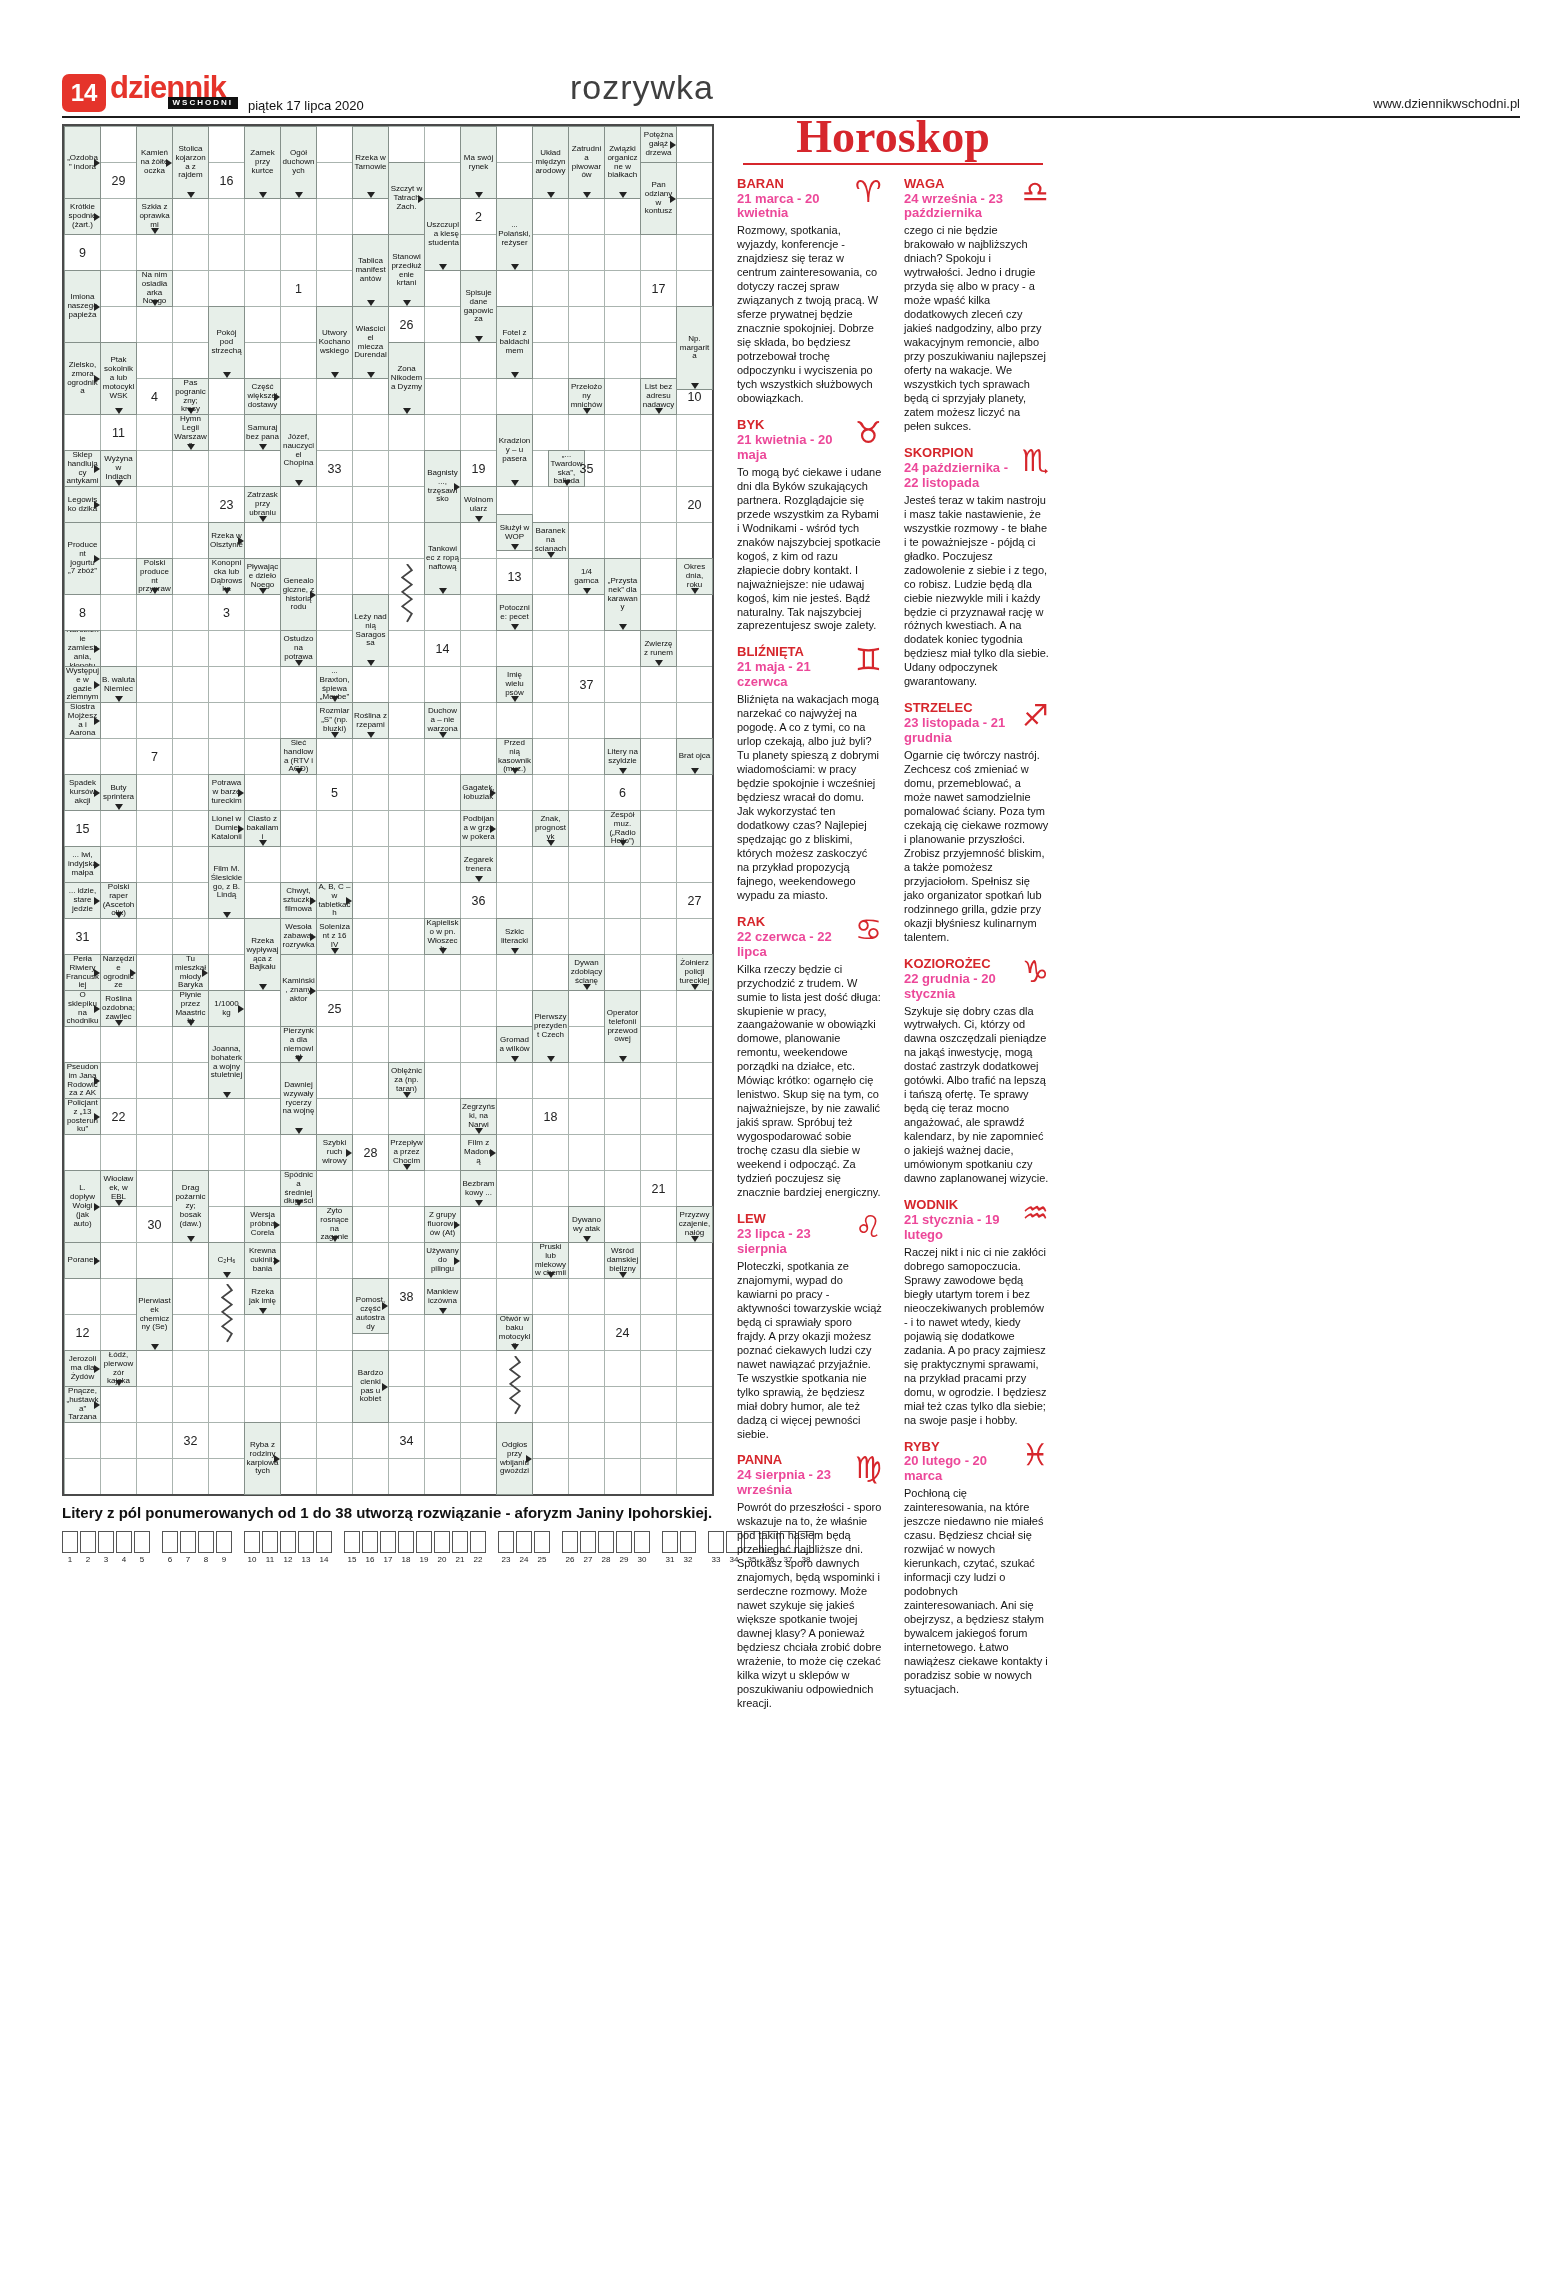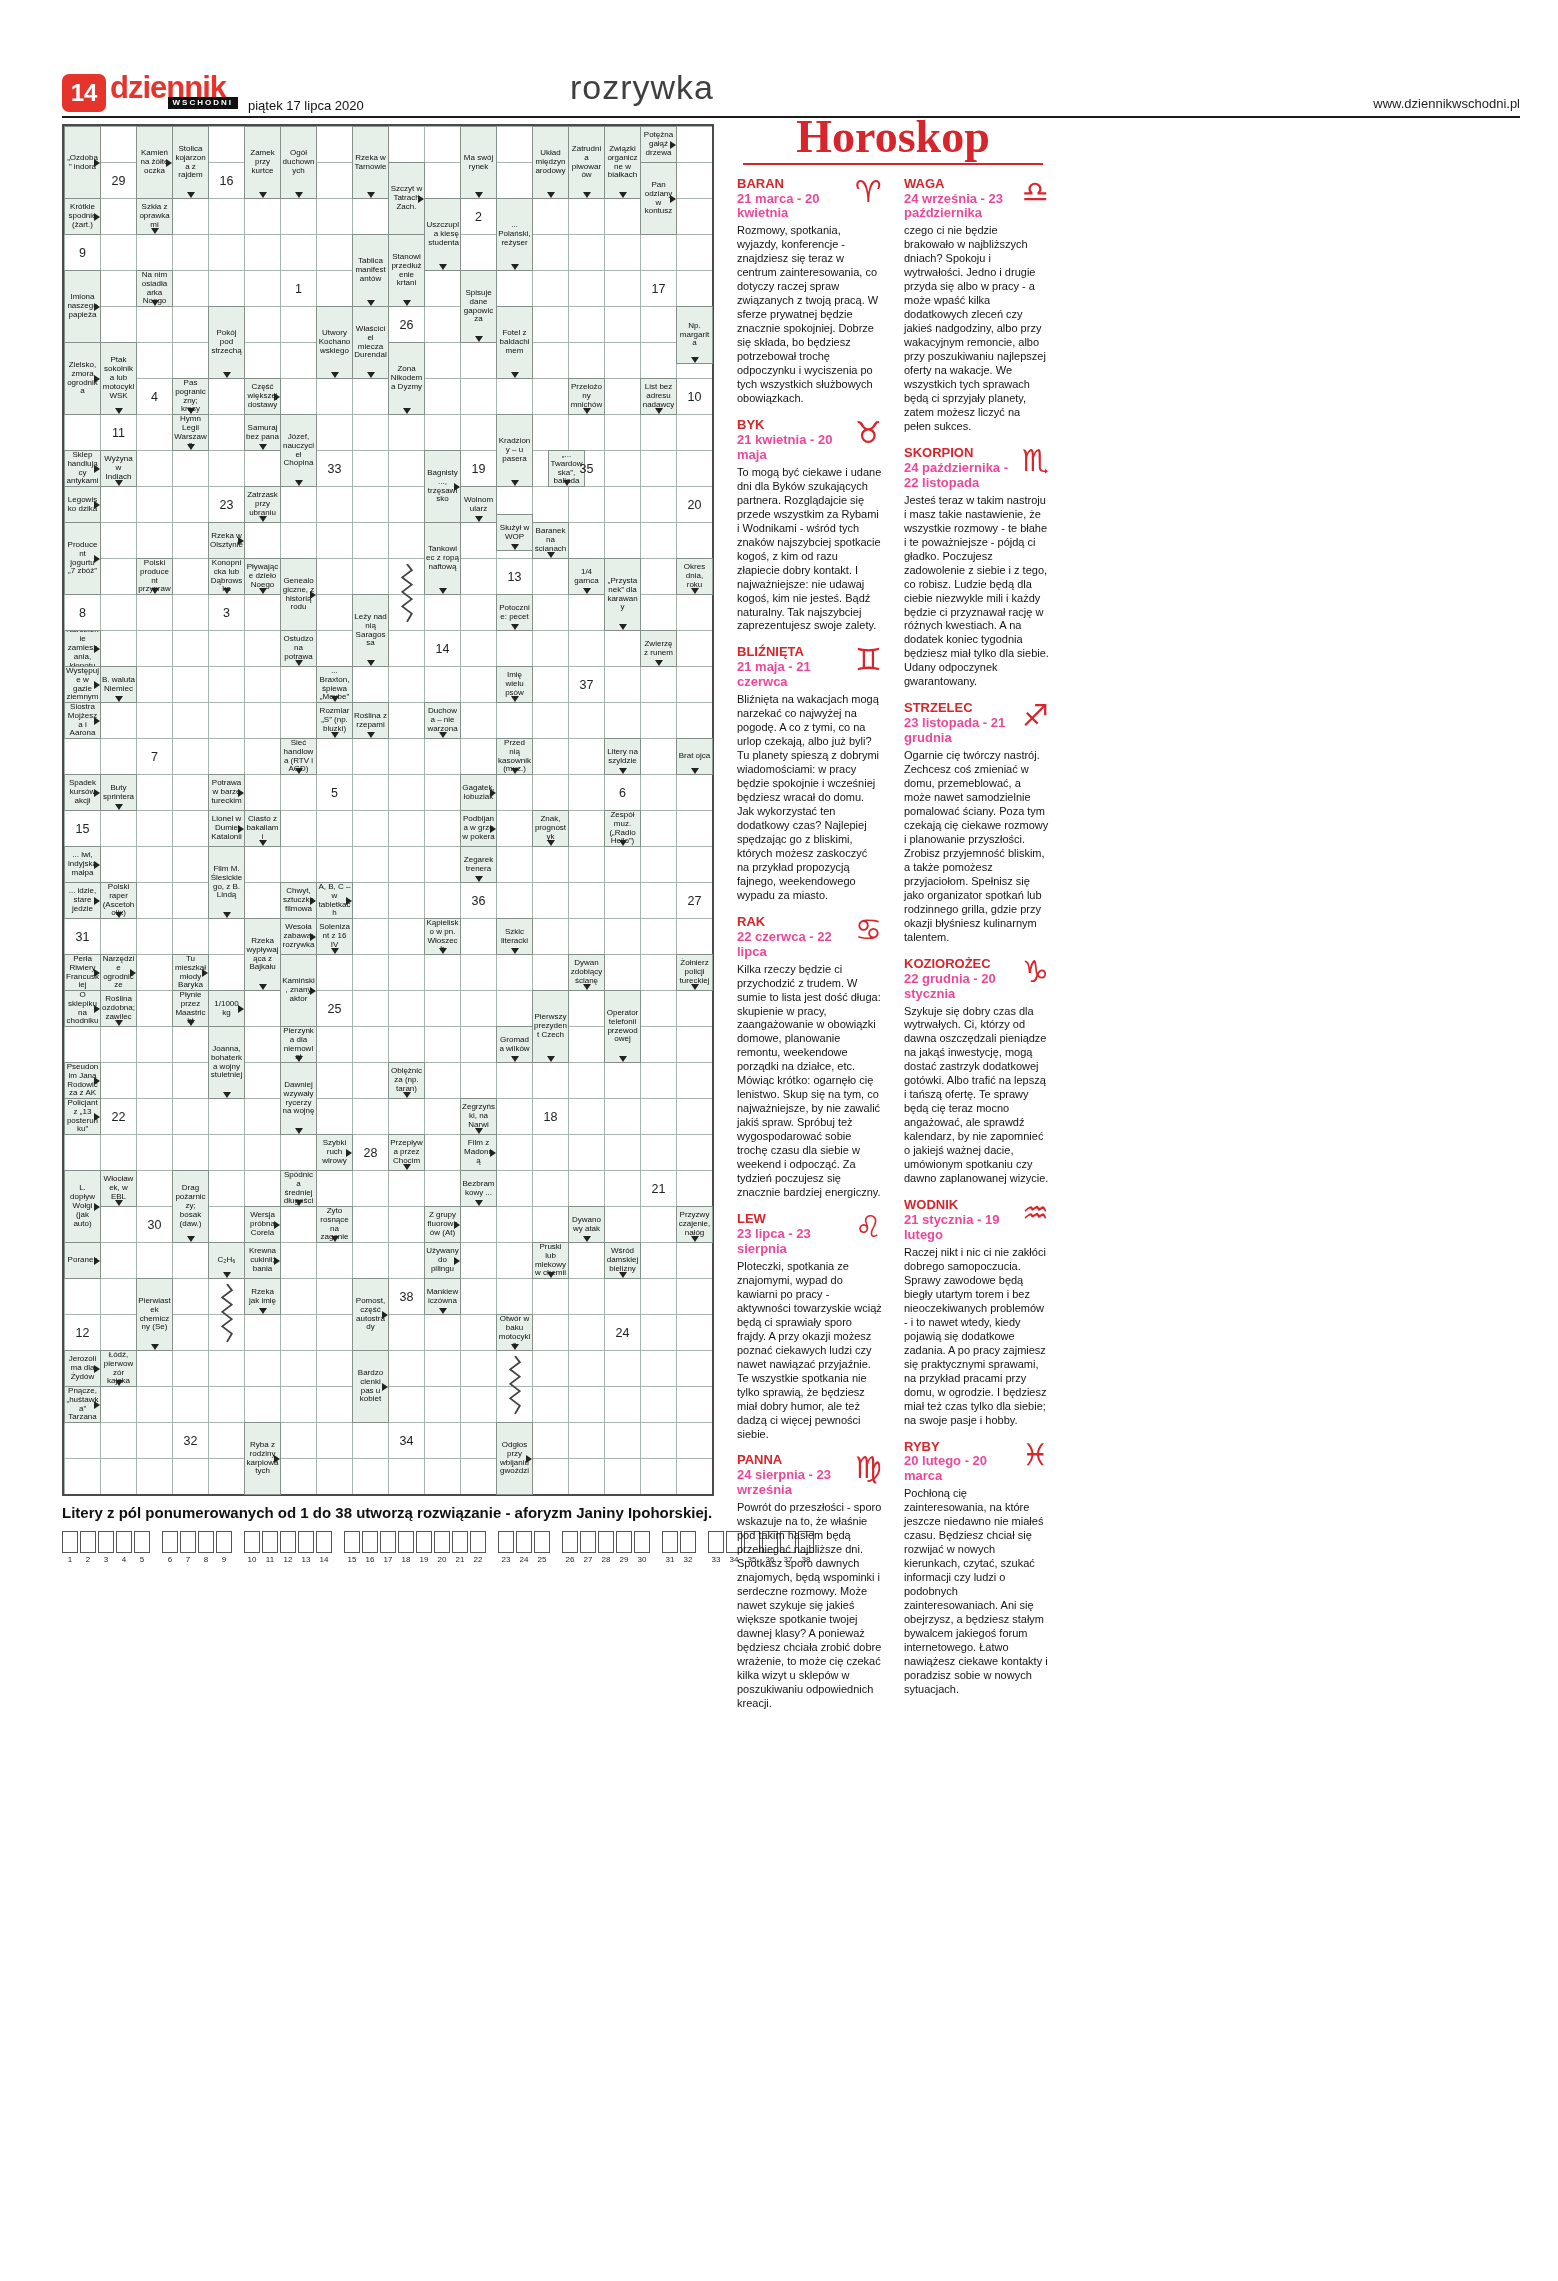--- a/index.html
+++ b/index.html
@@ -407,21 +407,21 @@
         <i class="ar ar-d"></i>
       </div>
       <div class="clue" style="left: 288px; top: 468px; height: 73px;">
         <span class="clue-t">Leży nad nią Saragossa</span>
         <i class="ar ar-d"></i>
       </div>
       <div class="clue" style="left: 288px; top: 576px; height: 37px;">
         <span class="clue-t">Roślina z rzepami</span>
         <i class="ar ar-d"></i>
       </div>
-      <div class="clue" style="left: 288px; top: 1152px; height: 73px;">
+      <div class="clue" style="left: 288px; top: 1152px; height: 56px; align-items: flex-end;">
         <span class="clue-t">Pomost, część autostrady</span>
         <i class="ar ar-r"></i>
       </div>
       <div class="clue" style="left: 288px; top: 1224px; height: 73px;">
         <span class="clue-t">Bardzo cienki pas u kobiet</span>
         <i class="ar ar-r"></i>
       </div>
       <div class="clue" style="left: 324px; top: 36px; height: 73px;">
         <span class="clue-t">Szczyt w Tatrach Zach.</span>
         <i class="ar ar-r"></i>
@@ -631,21 +631,21 @@
         <i class="ar ar-r"></i>
       </div>
       <div class="clue" style="left: 576px; top: 252px; height: 37px;">
         <span class="clue-t">List bez adresu nadawcy</span>
         <i class="ar ar-d"></i>
       </div>
       <div class="clue" style="left: 576px; top: 504px; height: 37px;">
         <span class="clue-t">Zwierzę z runem</span>
         <i class="ar ar-d"></i>
       </div>
-      <div class="clue" style="left: 612px; top: 180px; height: 58px;">
+      <div class="clue" style="left: 612px; top: 180px; height: 84px;">
         <span class="clue-t">Np. margarita</span>
         <i class="ar ar-d"></i>
       </div>
       <div class="clue" style="left: 612px; top: 432px; height: 37px;">
         <span class="clue-t">Okres dnia, roku</span>
         <i class="ar ar-d"></i>
       </div>
       <div class="clue" style="left: 612px; top: 612px; height: 37px;">
         <span class="clue-t">Brat ojca</span>
         <i class="ar ar-d"></i>

